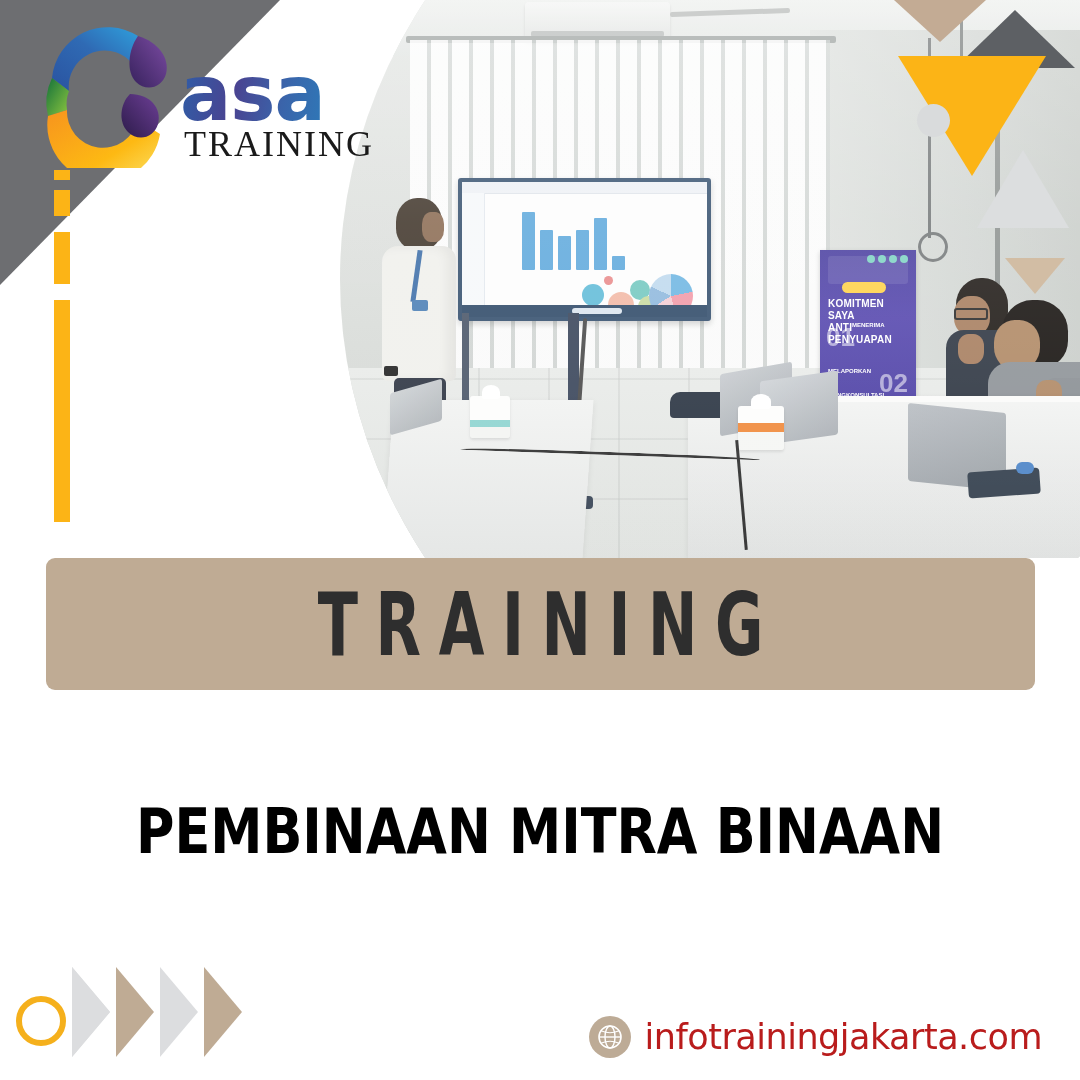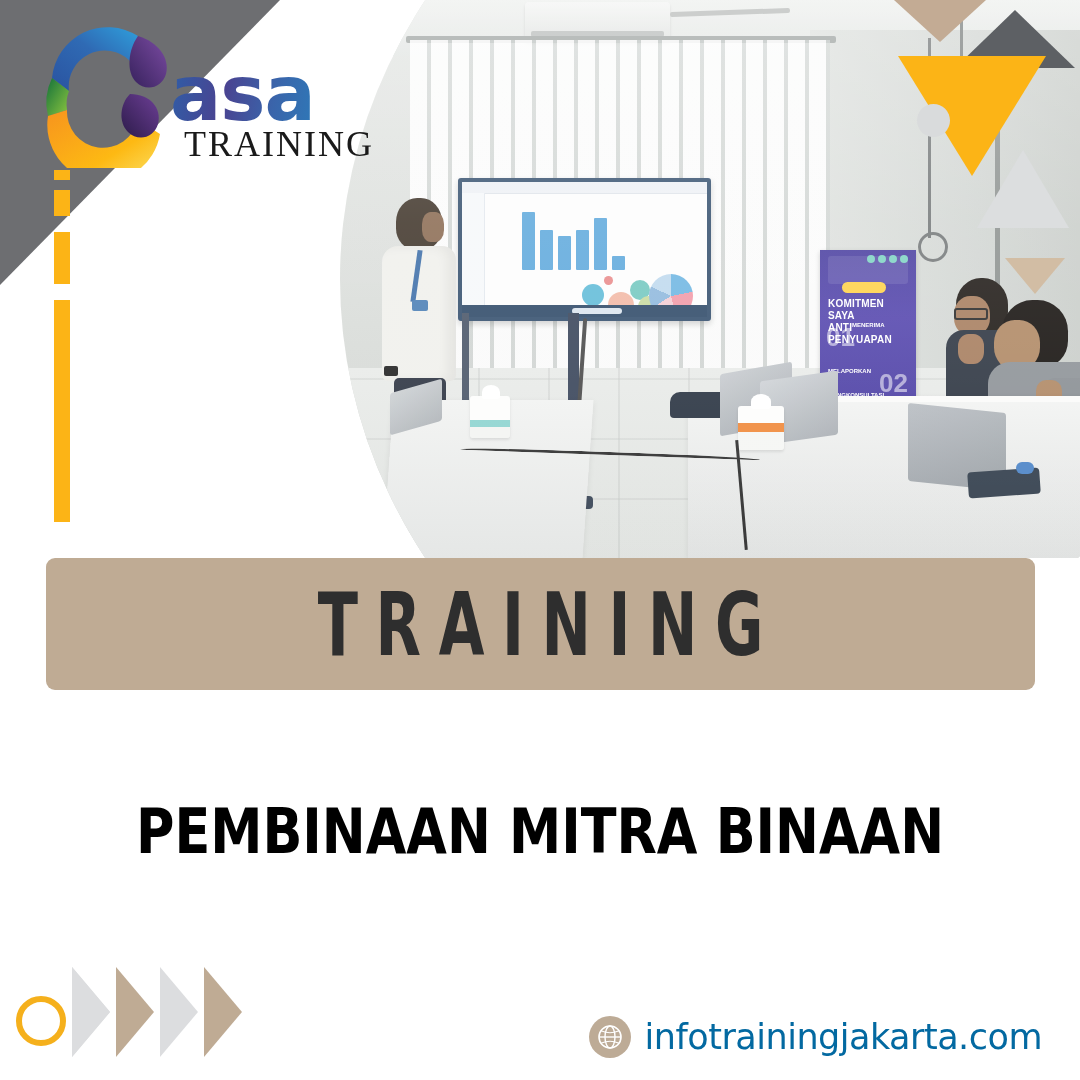--- a/index.html
+++ b/index.html
@@ -334,21 +334,21 @@
   .dash-bar { position: absolute; background: #fcb416; z-index: 5; }
   .db1 { left: 54px; top: 170px; width: 16px; height: 10px; }
   .db2 { left: 54px; top: 190px; width: 16px; height: 26px; }
   .db3 { left: 54px; top: 232px; width: 16px; height: 52px; }
   .db4 { left: 54px; top: 300px; width: 16px; height: 222px; }
 
   
   .logo { position: absolute; left: 34px; top: 18px; z-index: 6; }
   .logo-mark { position: absolute; left: 0; top: 0; width: 146px; height: 150px; }
   .logo-word {
-    position: absolute; left: 136px; top: 38px;
+    position: absolute; left: 146px; top: 38px;
     font-size: 76px; font-weight: bold; letter-spacing: -1px;
     background: linear-gradient(100deg,#2e5fa8 0%, #4a4391 38%, #3a64aa 70%, #2e79b8 100%);
     -webkit-background-clip: text; background-clip: text; color: transparent;
     font-family: "DejaVu Sans", sans-serif;
     line-height: 76px;
   }
   .logo-sub {
     position: absolute; left: 150px; top: 108px;
     font-family: "Liberation Serif", serif;
     font-size: 36px; color: #1a1a1a; letter-spacing: 2px; line-height: 36px;
@@ -389,21 +389,21 @@
   .site {
     position: absolute; right: 38px; bottom: 22px; z-index: 6;
     display: flex; align-items: center; gap: 14px;
   }
   .site-globe {
     width: 42px; height: 42px; border-radius: 50%; background: #bdab96;
     display: flex; align-items: center; justify-content: center;
   }
   .site-text {
     font-family: "DejaVu Sans", sans-serif;
-    font-size: 35px; color: #0369a1; letter-spacing: -.5px;
+    font-size: 35px; color: #b91c1c; letter-spacing: -.5px;
   }
 </style>
 </head>
 <body>
 
 <div id="poster">
 
   <div class="photo-wrap">
     <div class="photo-mask">
       <div class="photo">

